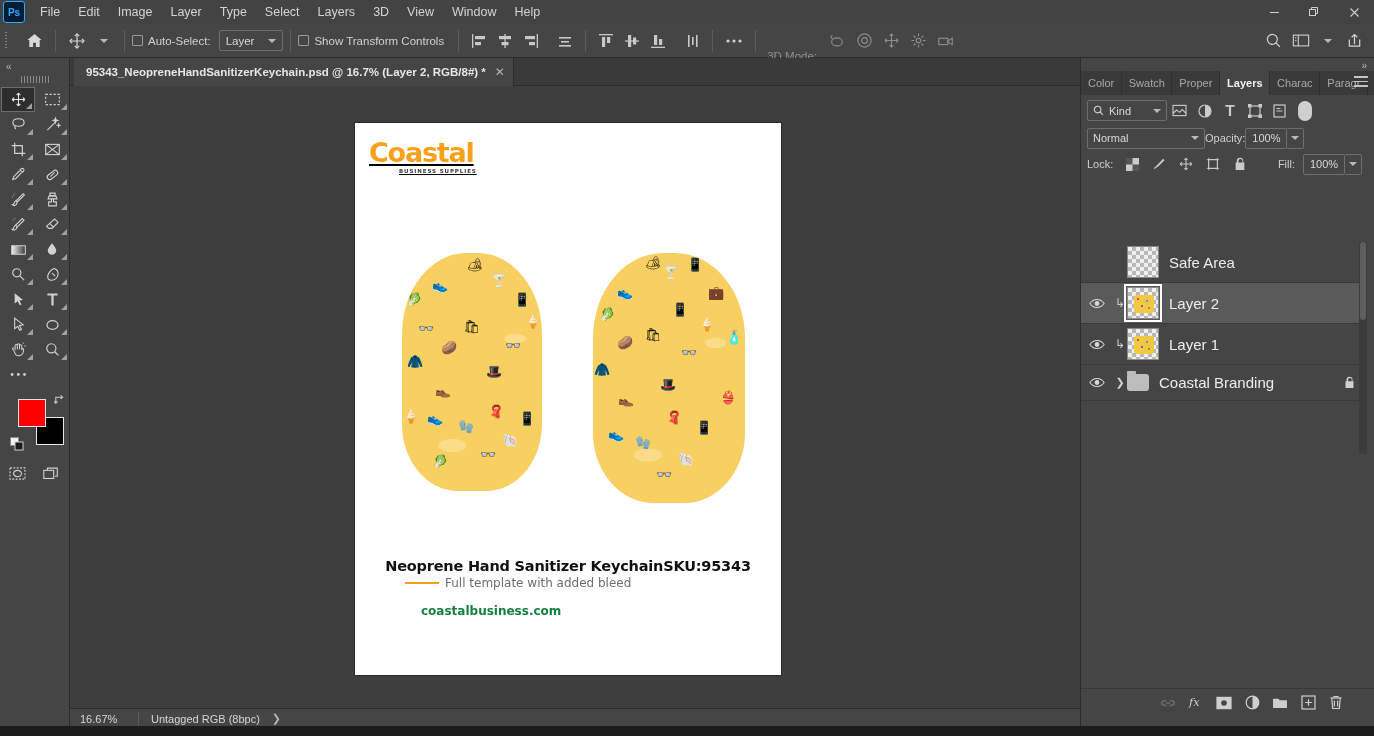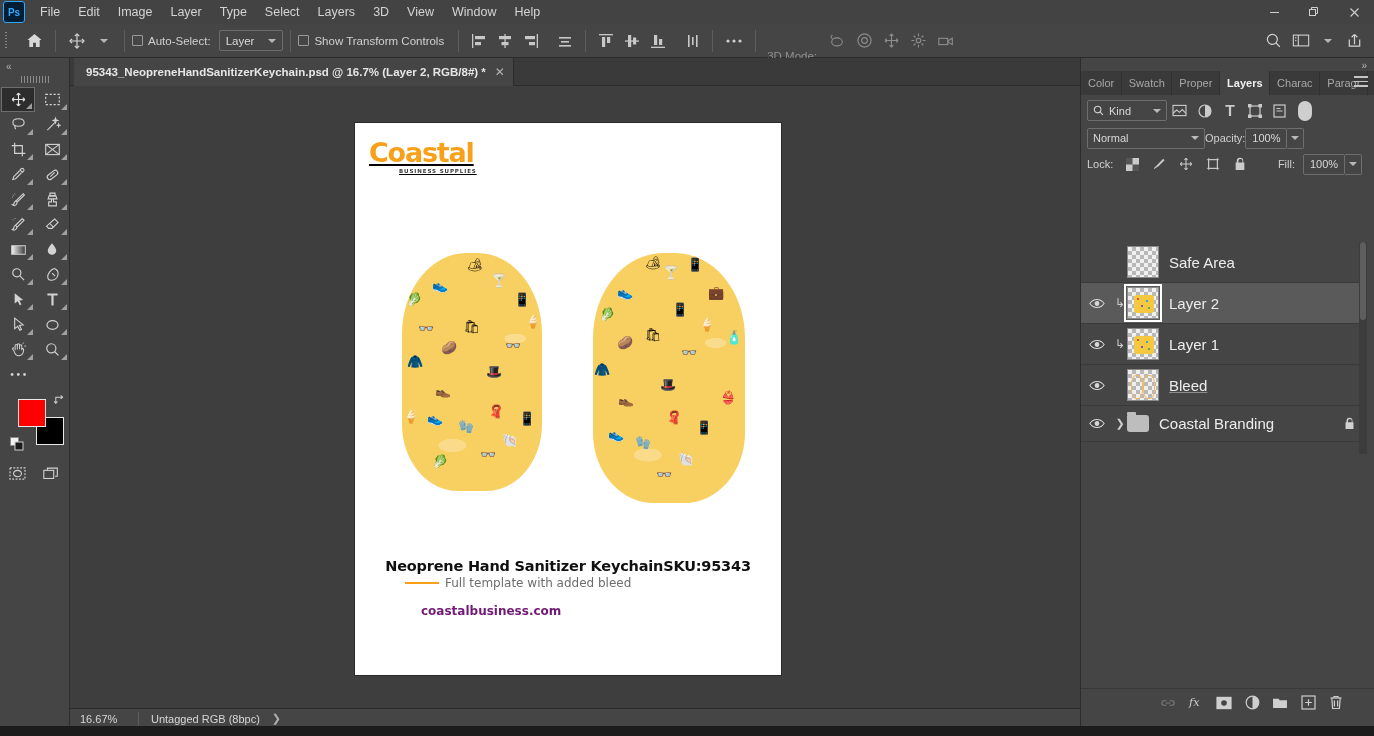--- a/index.html
+++ b/index.html
@@ -152,21 +152,21 @@
     font-family: "DejaVu Sans", sans-serif; font-weight: bold; font-size: 14.5px;
     color: #101010; text-align: center; white-space: nowrap; letter-spacing: -0.2px;
   }
   .legend-row { display: flex; align-items: center; gap: 6px; margin-top: 5px; padding-left: 34px; }
   .legend-row2 { display: flex; align-items: center; gap: 6px; margin-top: 2px; padding-left: 34px; }
   .dash-line { width: 34px; height: 0; border-top: 2px dashed #cfe0db; flex: none; }
   .solid-line { width: 34px; height: 0; border-top: 2px solid #f9a01b; flex: none; }
   .legend-text { font-family: "DejaVu Sans", sans-serif; font-size: 12px; color: #6d6d6d; white-space: nowrap; }
   .cap-url {
     font-family: "DejaVu Sans", sans-serif; font-weight: bold; font-size: 12px;
-    color: #701a75; margin-top: 14px; padding-left: 50px;
+    color: #15803d; margin-top: 14px; padding-left: 50px;
   }
 
   
   .statusbar {
     position: absolute; left: 70px; top: 708px; width: 1010px; height: 20px;
     background: #454545; border-top: 1px solid #2c2c2c; display: flex; align-items: center;
   }
   .sb-zoom { color: #d6d6d6; font-size: 11px; padding: 0 10px; min-width: 68px; }
   .sb-sep { width: 1px; height: 14px; background: #5d5d5d; }
   .sb-info { color: #d6d6d6; font-size: 11px; padding: 0 12px; }
@@ -911,33 +911,20 @@
               <circle cx="9" cy="6" r="2.1" fill="#d8d8d8"></circle>
             </svg>
         </div>
         <div class="clipind">↳</div>
         <div class="thumb">
             <div class="thumb-art"></div>
           </div>
         <div class="layername">Layer 1</div>
       </div>
 
-      <div class="layerrow">
-        <div class="eyecell">
-          <svg class="eye" width="16" height="11" viewBox="0 0 18 12" fill="none" stroke="#d8d8d8" stroke-width="1.2">
-              <path d="M1 6s3-4.5 8-4.5S17 6 17 6s-3 4.5-8 4.5S1 6 1 6z"></path>
-              <circle cx="9" cy="6" r="2.1" fill="#d8d8d8"></circle>
-            </svg>
-        </div>
-        <div class="clipind"></div>
-        <div class="thumb">
-            <div class="thumb-bleed"></div>
-          </div>
-        <div class="layername underline">Bleed</div>
-      </div>
 
       <div class="layerrow" style="height:36px;">
         <div class="eyecell">
           <svg class="eye" width="16" height="11" viewBox="0 0 18 12" fill="none" stroke="#d8d8d8" stroke-width="1.2">
               <path d="M1 6s3-4.5 8-4.5S17 6 17 6s-3 4.5-8 4.5S1 6 1 6z"></path>
               <circle cx="9" cy="6" r="2.1" fill="#d8d8d8"></circle>
             </svg>
         </div>
         <div class="disclosure">❯</div>
         <div class="foldericon"></div>

